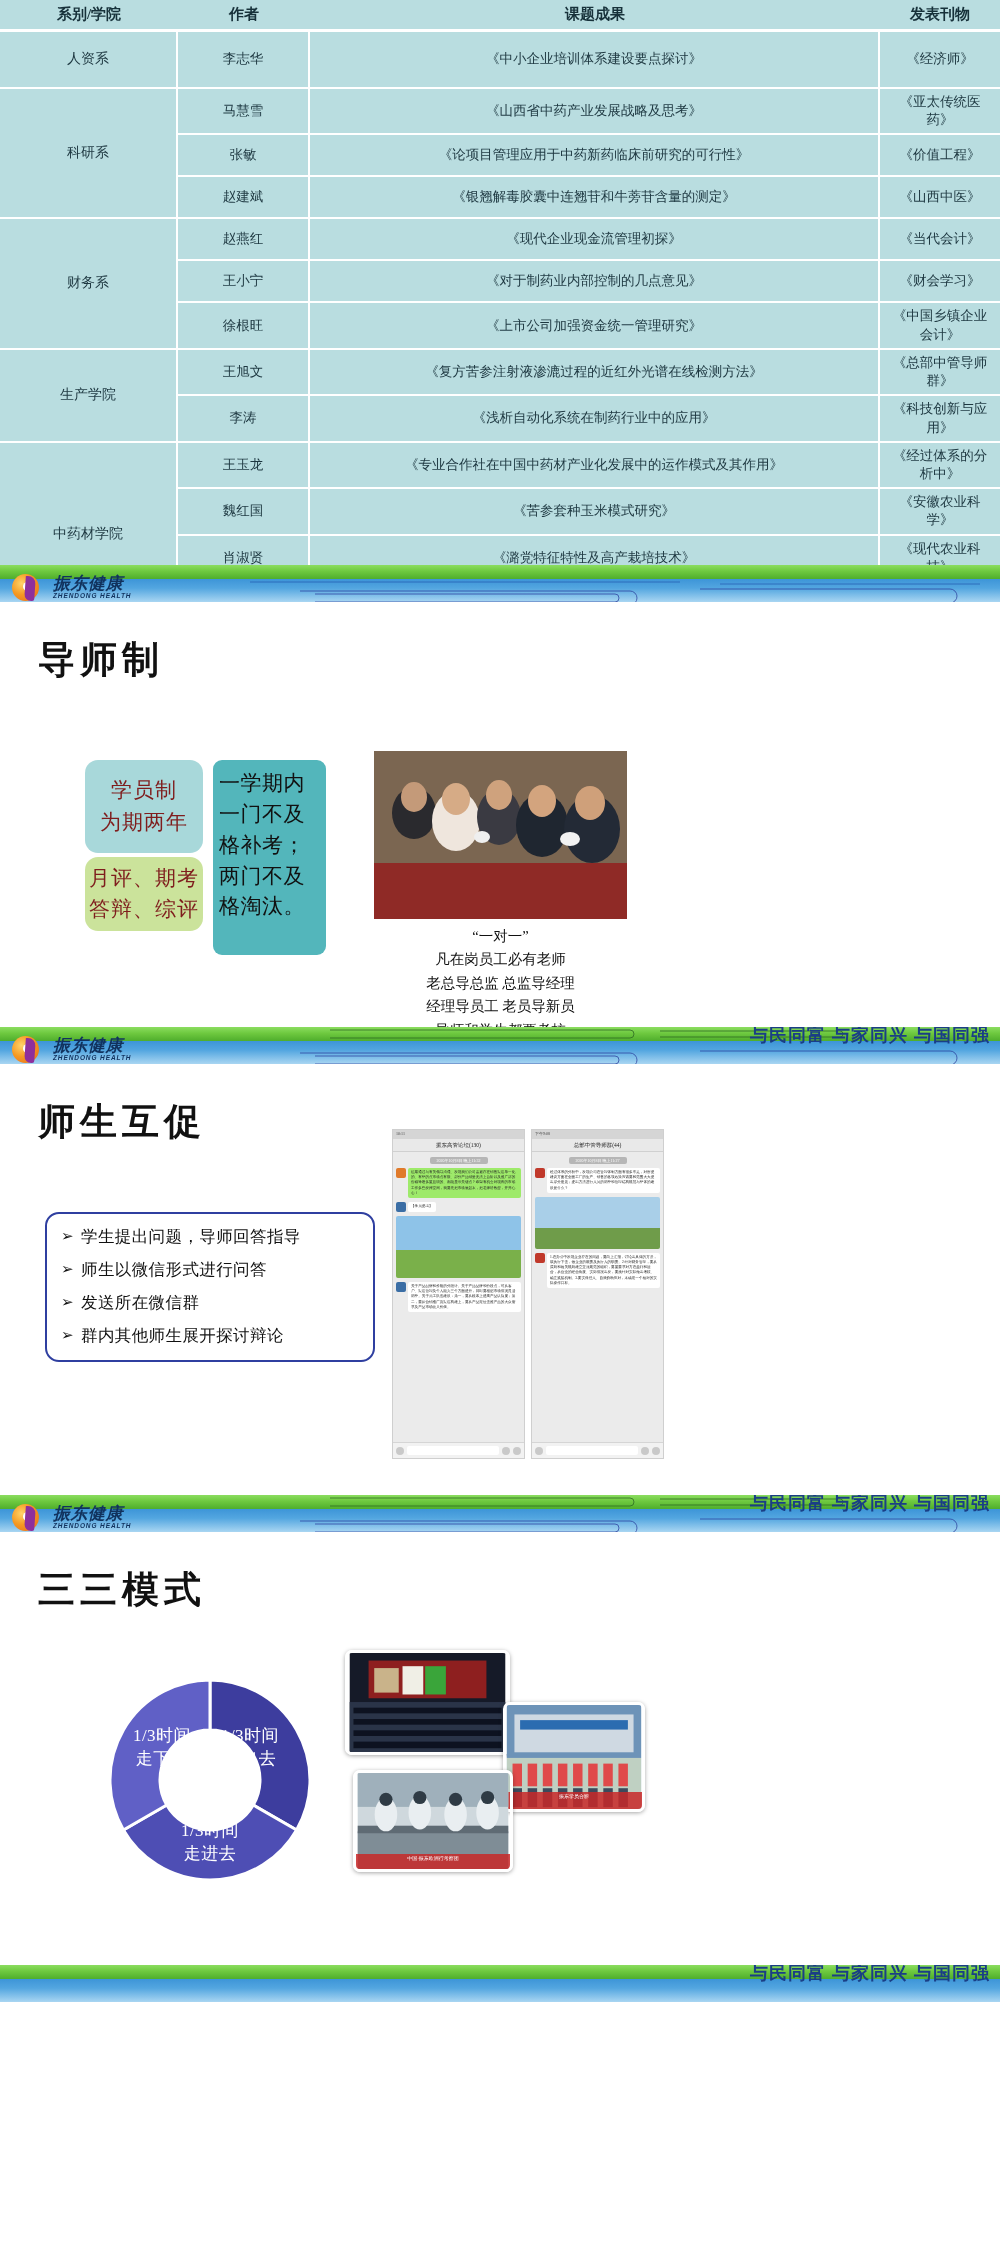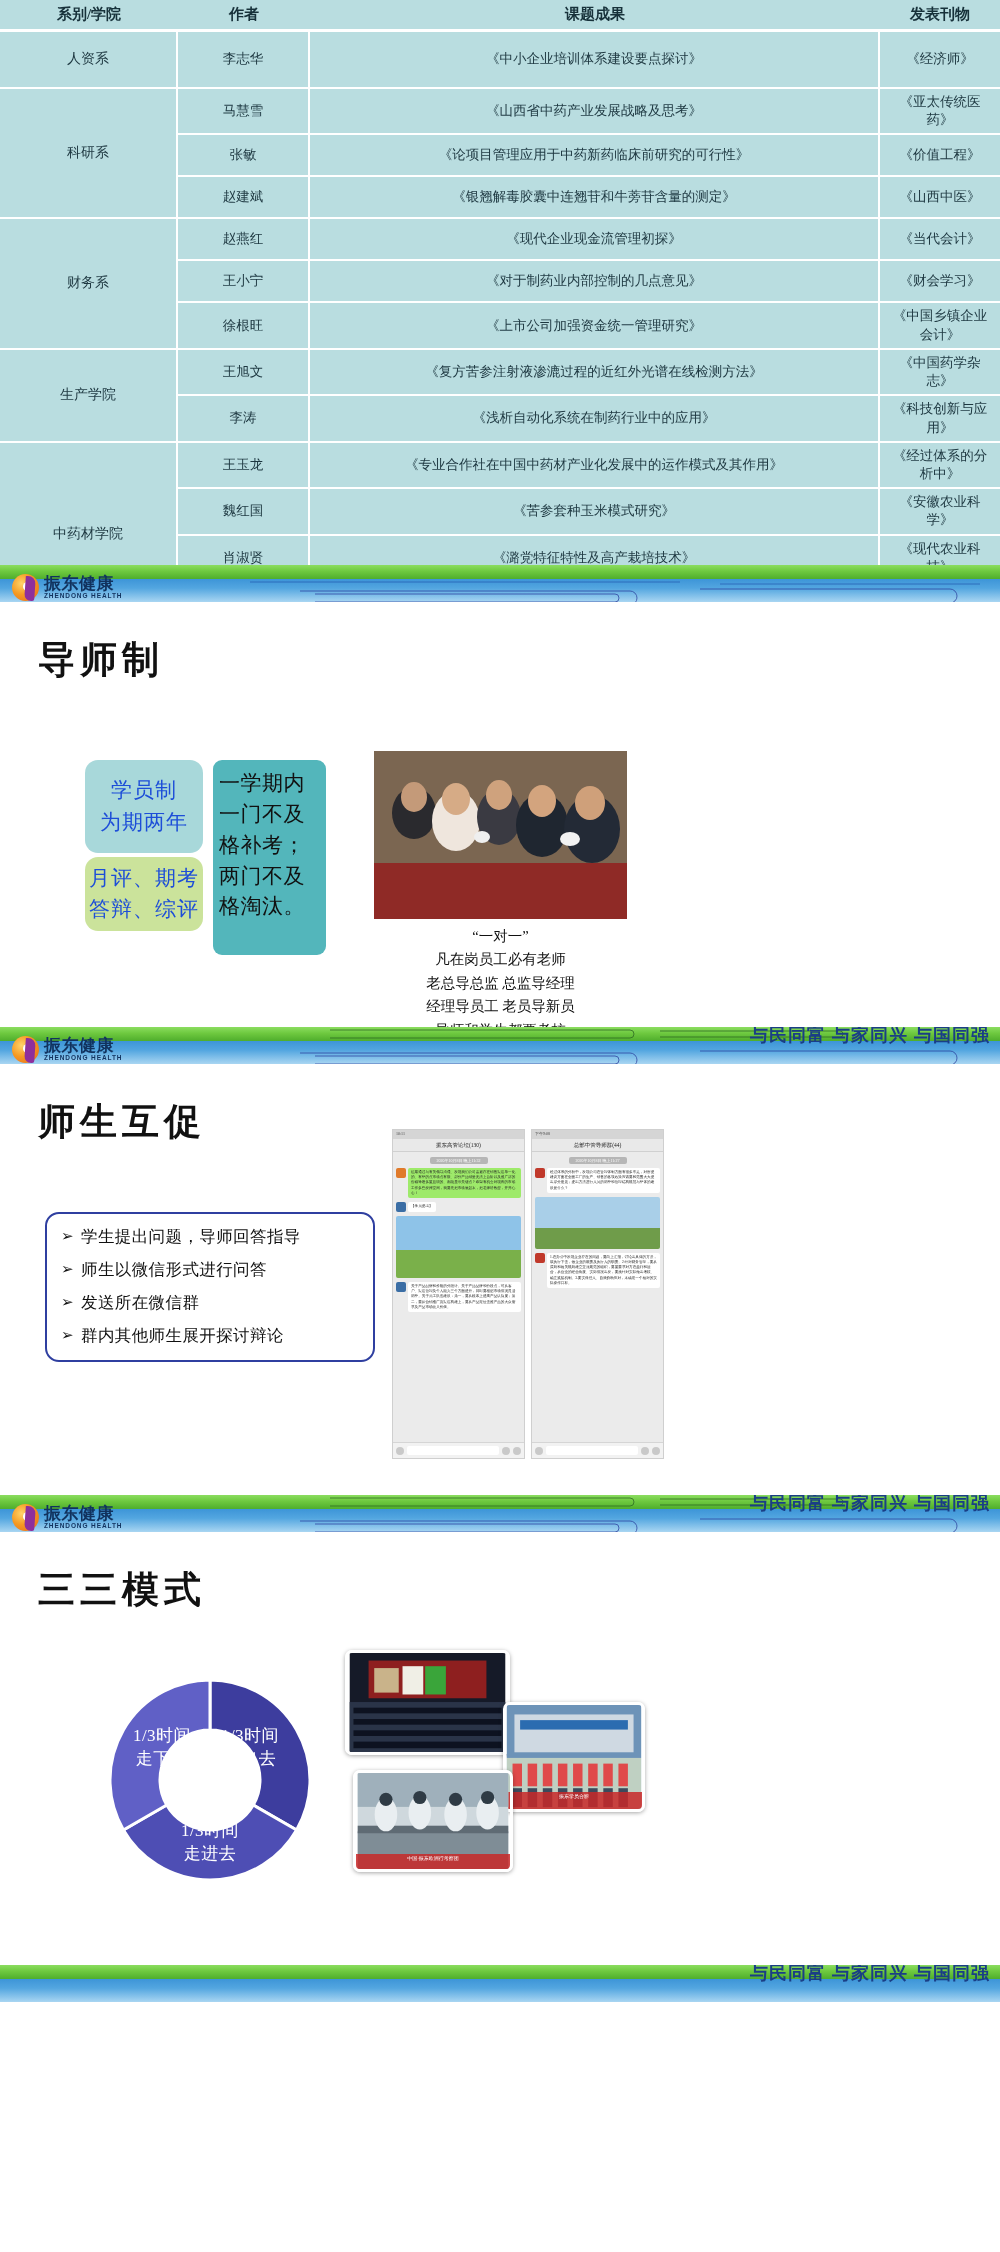--- a/index.html
+++ b/index.html
@@ -49,21 +49,21 @@
     background:radial-gradient(circle at 35% 35%, #ffd36b 0%, #f59a22 45%, #e8651a 100%);
   }
   .logo-mark .hook {
     position:absolute; left:13px; top:2px; width:10px; height:25px;
     background:#8e2f9c; border-radius:0 8px 2px 7px; transform:skewX(-4deg);
   }
   .logo-mark .notch {
     position:absolute; left:11px; top:8px; width:9px; height:9px; border-radius:50%;
     background:#ffffff;
   }
-  .logo-txt { margin-left:5px; line-height:1; }
+  .logo-txt { margin-left:14px; line-height:1;font-style:italic; }
   .logo-cn {
     font-family:"Liberation Sans", sans-serif; font-weight:bold; font-size:17px;
     color:#11325e; letter-spacing:0.5px; display:block;
   }
   .logo-en {
     font-family:"Liberation Sans", sans-serif; font-weight:bold; font-size:6.5px;
     color:#11325e; letter-spacing:0.9px; display:block; margin-top:1px;
   }
   .slogan-green {
     position:absolute; right:10px; top:-4px; font-family:"Liberation Sans", sans-serif;
@@ -77,21 +77,21 @@
     font-size:37px; color:#111111; letter-spacing:5px;
     margin:33px 0 0 38px;
   }
 
   
   .s1 { height:392px; }
   .box-col { position:absolute; left:85px; top:125px; width:118px; }
   .rbox {
     border-radius:13px; display:flex; flex-direction:column;
     align-items:center; justify-content:center;
-    font-size:21px; color:#1d4ed8; line-height:1.5; letter-spacing:1px;
+    font-size:21px; color:#7f1d1d; line-height:1.5; letter-spacing:1px;
   }
   .rbox.blue { background:#a8d8da; height:93px; }
   .rbox.green { background:#cbe39b; height:74px; margin-top:4px; }
   .rbox-tall {
     position:absolute; left:213px; top:125px; width:113px; height:195px;
     background:#53b6bb; border-radius:9px;
     font-size:21px; color:#111111; line-height:1.47; letter-spacing:0.5px;
     padding:8px 6px 6px 6px;
   }
   .photo-mentor {
@@ -210,21 +210,21 @@
         </tr>
         <tr class="rowh-mid">
           <td>徐根旺</td>
           <td>《上市公司加强资金统一管理研究》</td>
           <td>《中国乡镇企业会计》</td>
         </tr>
         <tr class="rowh-mid">
           <td class="dept" rowspan="2">生产学院</td>
           <td>王旭文</td>
           <td>《复方苦参注射液渗漉过程的近红外光谱在线检测方法》</td>
-          <td>《中国药学杂志》</td>
+          <td>《总部中管导师群》</td>
         </tr>
         <tr class="rowh-mid">
           <td>李涛</td>
           <td>《浅析自动化系统在制药行业中的应用》</td>
           <td>《科技创新与应用》</td>
         </tr>
         <tr class="rowh-mid">
           <td class="dept" rowspan="4">中药材学院</td>
           <td>王玉龙</td>
           <td>《专业合作社在中国中药材产业化发展中的运作模式及其作用》</td>

